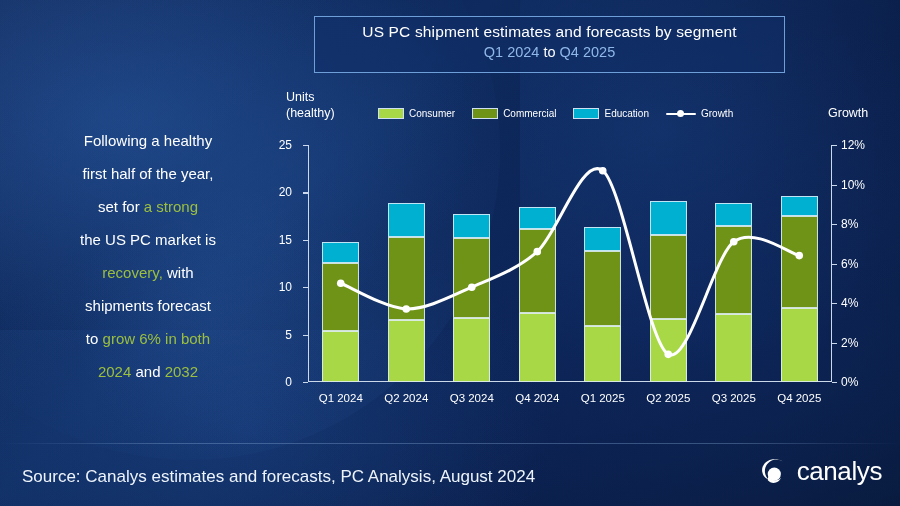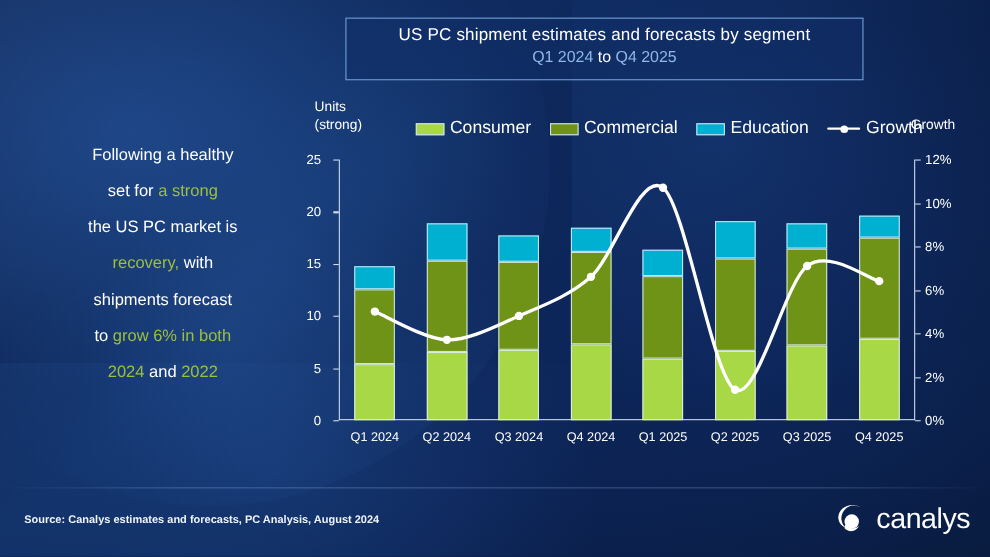--- a/index.html
+++ b/index.html
@@ -78,21 +78,21 @@
   }
   #y2axis-title{
     position:absolute;left:828px;top:106px;
     font-size:12.5px;color:#ffffff;
   }
 
   
   #legend{
     position:absolute;left:378px;top:108px;
     display:flex;align-items:center;gap:17px;
-    font-size:16px;color:#ffffff;
+    font-size:10px;color:#ffffff;
   }
   .leg-item{display:flex;align-items:center;gap:5px;white-space:nowrap;}
   .leg-swatch{width:26px;height:11px;border:1px solid #cfe0f2;box-sizing:border-box;display:block;}
   .leg-line{width:30px;height:11px;position:relative;display:block;}
   .leg-line::before{
     content:"";position:absolute;left:0;top:4.5px;width:30px;height:2.4px;background:#ffffff;border-radius:2px;
   }
   .leg-line::after{
     content:"";position:absolute;left:11.5px;top:2px;width:7px;height:7px;border-radius:50%;background:#ffffff;
   }
@@ -128,21 +128,21 @@
   }
   #xlabels{position:absolute;left:308px;top:392px;width:524px;height:18px;}
 
   
   #footer-sep{
     position:absolute;left:0;top:443px;width:900px;height:1px;
     background:linear-gradient(90deg,rgba(150,185,230,0) 0%,rgba(150,185,230,.32) 18%,rgba(150,185,230,.32) 82%,rgba(150,185,230,0) 100%);
   }
   #source{
     position:absolute;left:22px;top:467px;
-    font-size:10px;color:#eef4fb;font-weight:bold;
+    font-size:17px;color:#eef4fb;
   }
   #logo{
     position:absolute;right:18px;top:455px;
     display:flex;align-items:center;gap:7px;
   }
   #logo-word{font-size:26px;color:#ffffff;letter-spacing:-.4px;line-height:1;}
 </style>
 </head>
 <body>
 
@@ -154,31 +154,32 @@
   <div class="swoosh sw4"></div>
   <div class="swoosh sw5"></div>
 
   <div id="title-box">
     <div id="title-main">US PC shipment estimates and forecasts by segment</div>
     <div id="title-sub"><span class="sub-period">Q1 2024</span><span class="sub-to"> </span><span class="sub-to">to</span><span class="sub-to"> </span><span class="sub-period">Q4 2025</span></div>
   </div>
 
   <div id="narrative">
     <div><span>Following a healthy</span></div>
+    <div><span>first half of the year,</span></div>
     <div><span>set for </span><span class="hl">a strong</span></div>
     <div><span>the US PC market is</span></div>
     <div><span class="hl">recovery,</span><span> with</span></div>
     <div><span>shipments forecast</span></div>
     <div><span>to </span><span class="hl">grow 6% in both</span></div>
-    <div><span class="hl">2024</span><span> and </span><span class="hl">2022</span></div>
+    <div><span class="hl">2024</span><span> and </span><span class="hl">2032</span></div>
   </div>
 
   <div id="yaxis-title">
     <div>Units</div>
-    <div>(strong)</div>
+    <div>(healthy)</div>
   </div>
   <div id="y2axis-title">Growth</div>
 
   <div id="legend">
       <div class="leg-item">
         <span class="leg-swatch" style="background: rgb(168, 216, 70);"></span>
         <span>Consumer</span>
       </div>
       <div class="leg-item">
         <span class="leg-swatch" style="background: rgb(111, 147, 22);"></span>

